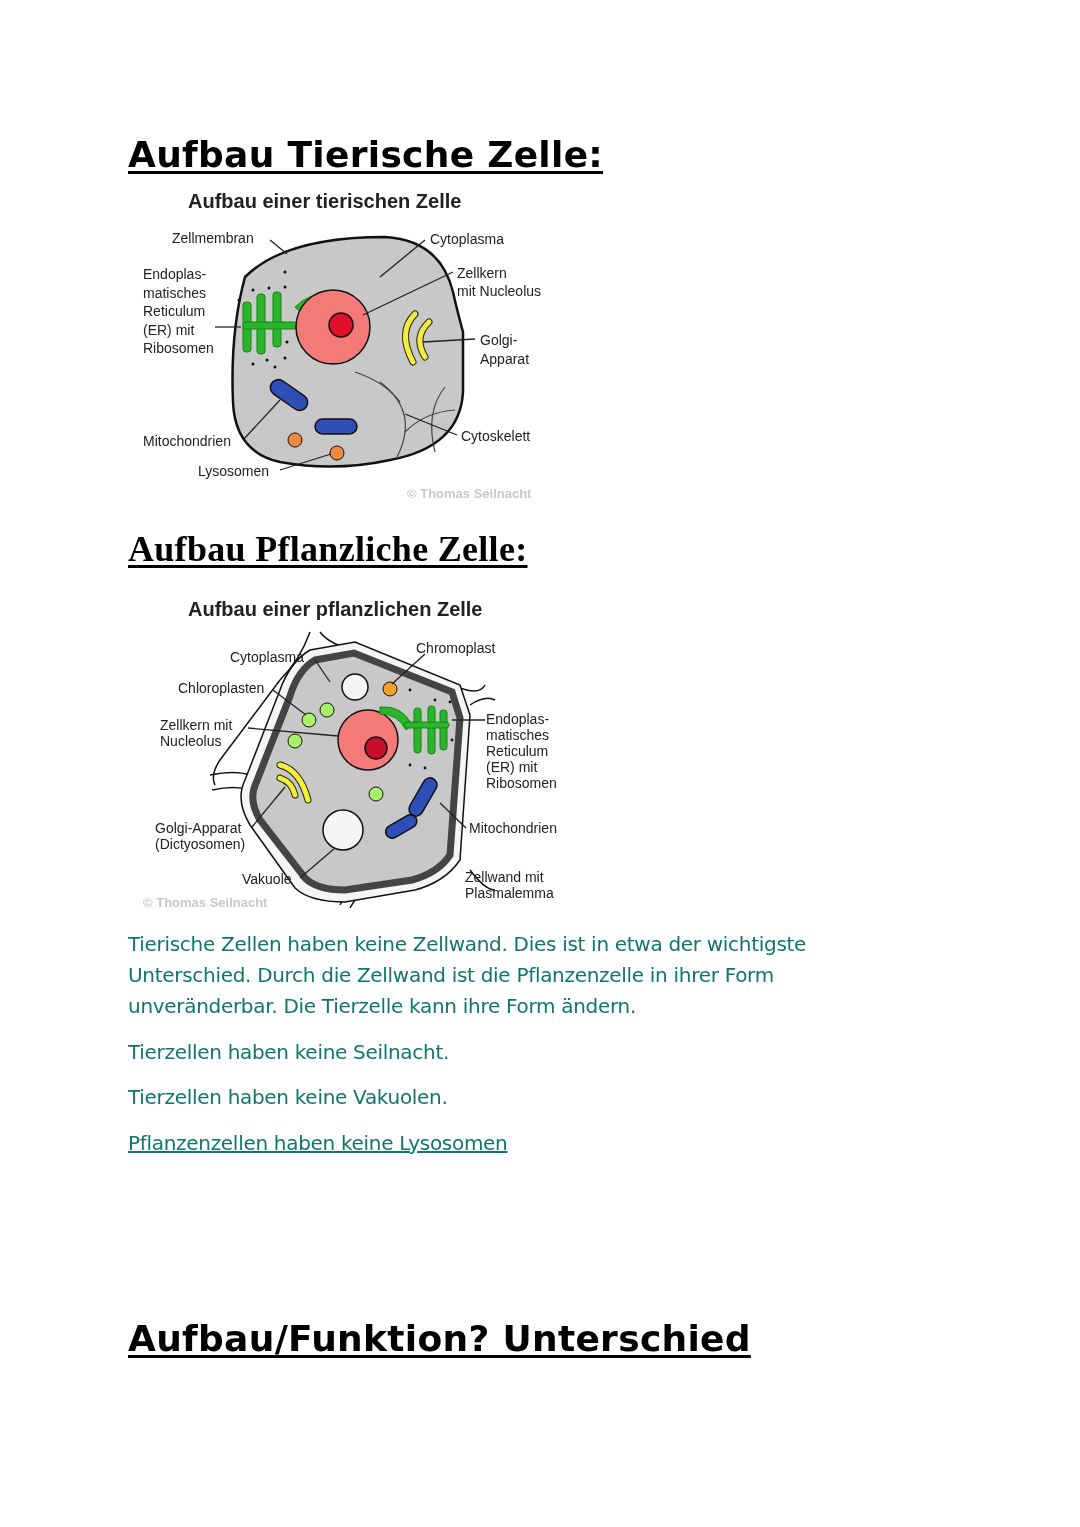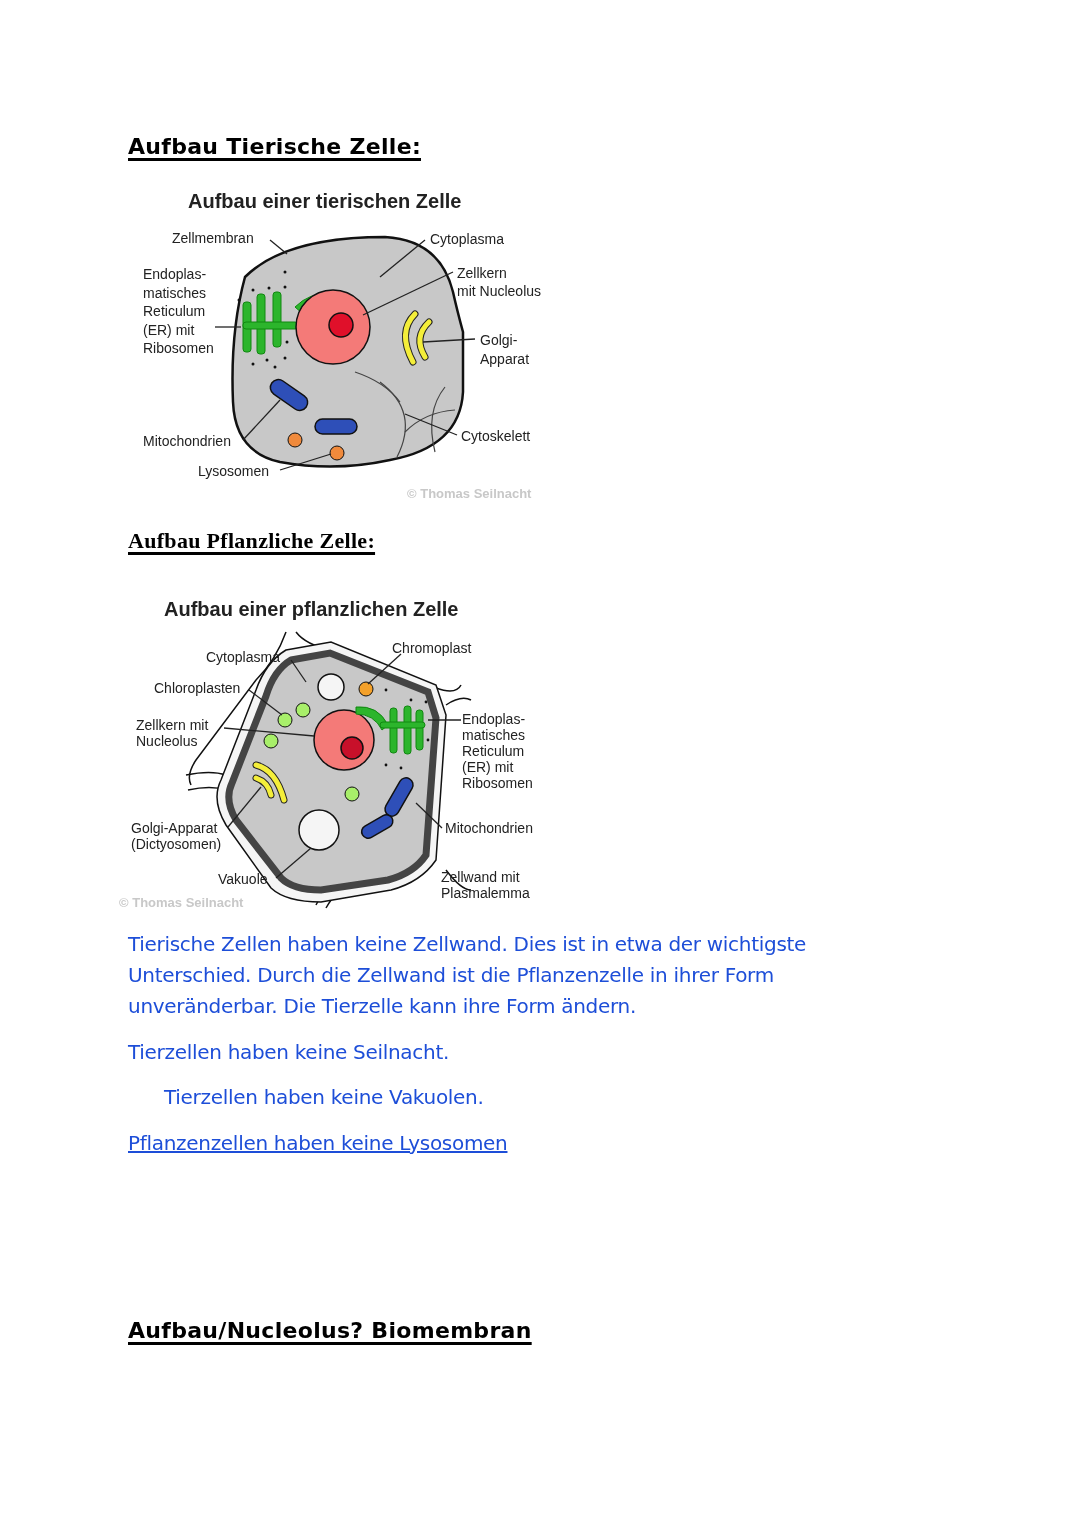--- a/index.html
+++ b/index.html
@@ -1,24 +1,24 @@
 <!DOCTYPE html>
 <html><head>
 <meta charset="utf-8">
 <style>
   html, body { margin: 0; padding: 0; background: #ffffff; }
   body { width: 1080px; height: 1527px; position: relative; overflow: hidden; font-family: "Liberation Sans", sans-serif; color: #000; }
-  .h1 { position: absolute; left: 128px; font-family: "DejaVu Sans", sans-serif; font-weight: bold; font-size: 22px; letter-spacing: 0.3px; text-decoration: underline; text-decoration-thickness: 3px; text-underline-offset: 4px; margin: 0; white-space: nowrap; }
+  .h1 { position: absolute; left: 128px; font-family: "DejaVu Sans", sans-serif; font-weight: bold; font-size: 36px; letter-spacing: 0.3px; text-decoration: underline; text-decoration-thickness: 3px; text-underline-offset: 4px; margin: 0; white-space: nowrap; }
   .fig { position: absolute; }
   .fig svg { display: block; }
   .fig text { font-family: "Liberation Sans", sans-serif; fill: #222; }
   .fig .ftitle { font-weight: bold; font-size: 20px; fill: #222; }
   .fig .lbl { font-size: 14px; }
   .fig .copy { font-size: 13px; font-weight: bold; fill: #c8c8c8; }
-  .para { position: absolute; left: 128px; width: 760px; font-family: "DejaVu Sans", sans-serif; font-size: 20px; line-height: 31px; margin: 0; color: #1d4ed8; letter-spacing: -0.3px; }
+  .para { position: absolute; left: 128px; width: 760px; font-family: "DejaVu Sans", sans-serif; font-size: 20px; line-height: 31px; margin: 0; color: #0f766e; letter-spacing: -0.3px; }
 </style>
 </head>
 <body>
 
 <h1 class="h1" style="top:134px;">Aufbau Tierische Zelle:</h1>
 
 <div class="fig" style="left:135px; top:182px;">
   <svg width="440" height="325" viewBox="0 0 440 325">
     <text class="ftitle" x="53" y="26">Aufbau einer tierischen Zelle</text>
 
@@ -91,21 +91,21 @@
     <text class="lbl" x="345" y="182">Apparat</text>
     <text class="lbl" x="8" y="264">Mitochondrien</text>
     <text class="lbl" x="326" y="259">Cytoskelett</text>
     <text class="lbl" x="63" y="294">Lysosomen</text>
     <text class="copy" x="272" y="316">© Thomas Seilnacht</text>
   </svg>
 </div>
 
 <h1 class="h1" style="top:528px;font-family:Liberation Serif, serif;">Aufbau Pflanzliche Zelle:</h1>
 
-<div class="fig" style="left:116px; top:590px;">
+<div class="fig" style="left:140px; top:590px;">
   <svg width="440" height="325" viewBox="0 0 440 325">
     <text class="ftitle" x="48" y="26">Aufbau einer pflanzlichen Zelle</text>
 
     <g fill="none" stroke="#111" stroke-width="1.5">
       <path d="M170 42 Q160 70 140 90 L80 170 Q70 185 75 195"></path>
       <path d="M180 42 Q190 55 215 60 L320 98 Q340 105 345 95"></path>
       <path d="M330 115 Q345 105 355 110"></path>
       <path d="M70 185 Q95 180 110 185"></path>
       <path d="M72 200 Q95 195 110 200"></path>
       <path d="M330 280 Q345 300 355 300"></path>
@@ -180,16 +180,16 @@
     <text class="lbl" x="329" y="243">Mitochondrien</text>
     <text class="lbl" x="102" y="294">Vakuole</text>
     <text class="lbl" x="325" y="292">Zellwand mit</text>
     <text class="lbl" x="325" y="308">Plasmalemma</text>
     <text class="copy" x="3" y="317">© Thomas Seilnacht</text>
   </svg>
 </div>
 
 <p class="para" style="top:929px;">Tierische Zellen haben keine Zellwand. Dies ist in etwa der wichtigste Unterschied. Durch die Zellwand ist die Pflanzenzelle in ihrer Form unveränderbar. Die Tierzelle kann ihre Form ändern.</p>
 <p class="para" style="top:1037px;">Tierzellen haben keine Seilnacht.</p>
-<p class="para" style="top:1082px;margin-left:36px;">Tierzellen haben keine Vakuolen.</p>
+<p class="para" style="top:1082px;">Tierzellen haben keine Vakuolen.</p>
 <p class="para" style="top:1128px;text-decoration:underline;">Pflanzenzellen haben keine Lysosomen</p>
 
-<h1 class="h1" style="top:1318px;">Aufbau/Nucleolus? Biomembran</h1>
+<h1 class="h1" style="top:1318px;">Aufbau/Funktion? Unterschied</h1>
 
 </body></html>

